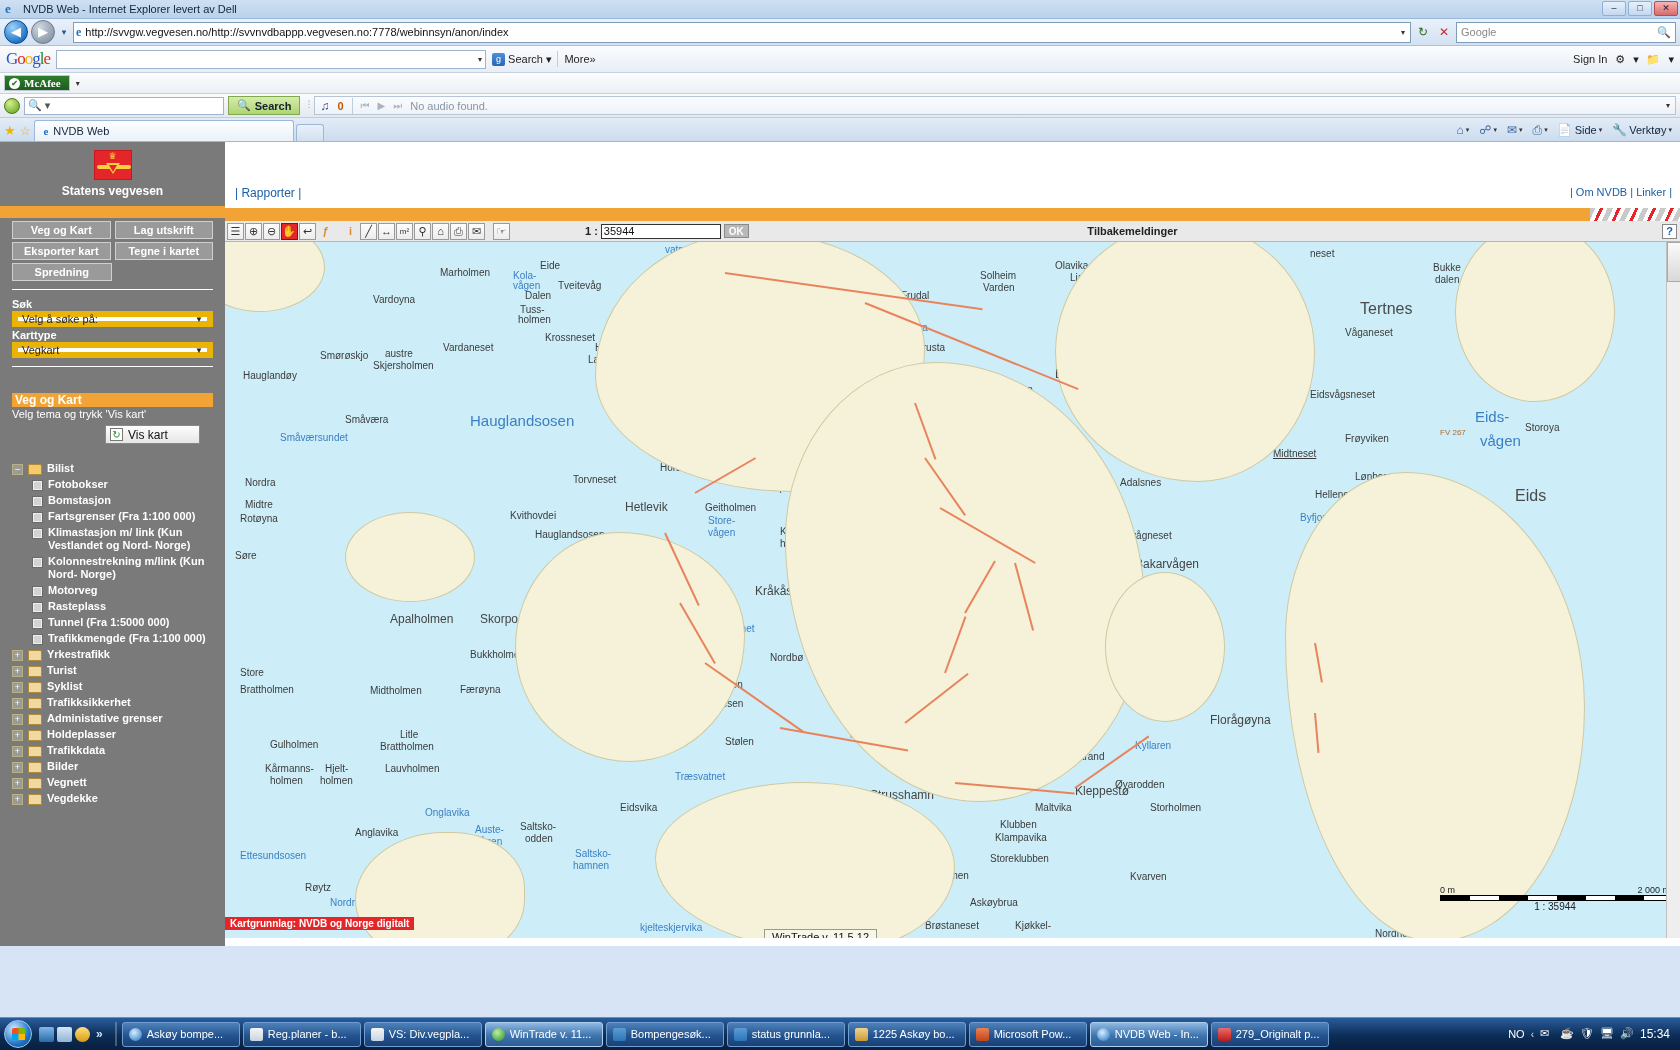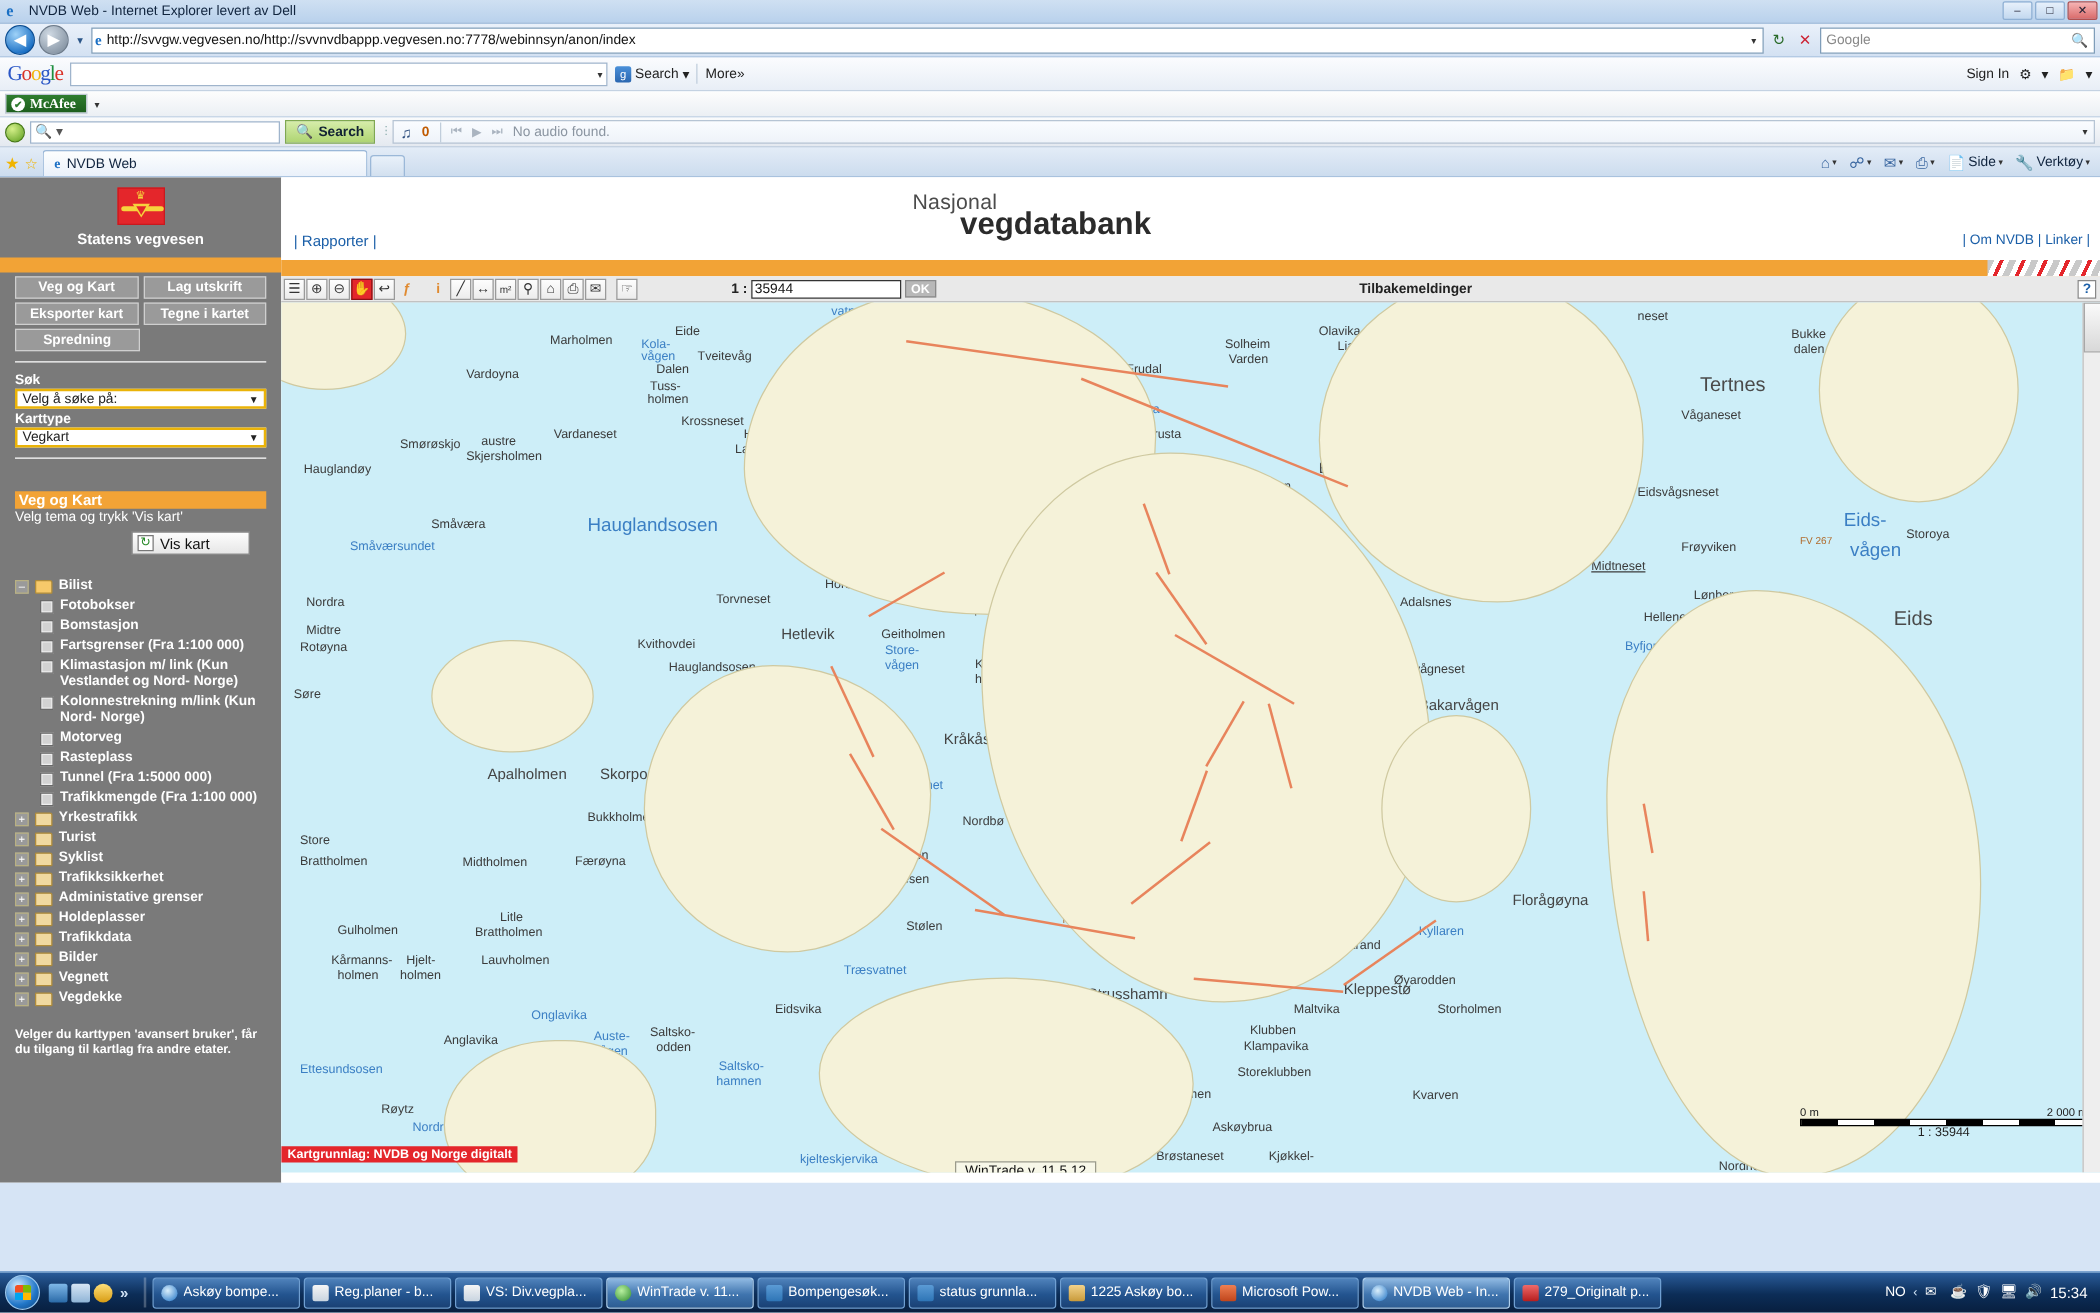--- a/index.html
+++ b/index.html
@@ -166,21 +166,21 @@
   .orangebar{height:12px;background:#f2a336;margin-top:4px;}
   .btnrow{display:flex;gap:4px;padding:3px 12px 0;}
   .sbtn{
     flex:1;background:#9a9a9a;border:1px solid #cfcfcf;color:#fff;font-weight:bold;font-size:11px;
     text-align:center;padding:2px 0;
   }
   .hrline{height:1px;background:#fff;margin:8px 12px;}
   .lbl{font-weight:bold;font-size:11px;padding:0 12px;}
   .sel{
     margin:1px 12px 2px;height:16px;background:#fff;color:#222;font-size:11px;
-    display:flex;align-items:center;padding:0 4px;border:2px solid #eab308;
+    display:flex;align-items:center;padding:0 4px;border:6px solid #eab308;
   }
   .sel .car{margin-left:auto;font-size:8px;}
   .vegkart-head{background:#f2a336;color:#fff;font-weight:bold;font-size:12px;margin:0 12px;padding:0 3px;}
   .vegkart-sub{font-size:11px;padding:0 12px;margin-top:1px;}
   .viskart{
     margin:5px 25px 0 auto;width:95px;height:19px;background:linear-gradient(#fdfdfd,#e6e6e6);
     border:1px solid #888;color:#111;font-size:12px;display:flex;align-items:center;gap:5px;padding-left:4px;
   }
   .viskart .ic{width:13px;height:13px;border:1px solid #777;background:#fff;color:#2a8a2a;
      font-size:10px;text-align:center;line-height:12px;}
@@ -563,29 +563,24 @@
           <span class="exp">+</span>
           <span class="fold"></span>
           <span class="tx">Vegnett</span>
         </div>
         <div class="tnode">
           <span class="exp">+</span>
           <span class="fold"></span>
           <span class="tx">Vegdekke</span>
         </div>
       </div>
-    <div class="footnote">Velger du karttypen 'avansert bruker', får du tilgang til kartlag fra andre etater.</div>
   </div>
 
   <div class="content">
     <div class="nvdb-head">
-      <div class="nvdb-title">
-        <div class="t1">Nasjonal</div>
-        <div class="t2">vegdatabank</div>
-      </div>
       <div class="rapporter">| Rapporter |</div>
       <div class="headright">| Om NVDB | Linker |</div>
     </div>
     <div class="orangebar2">
       <div class="stripes"></div>
     </div>
 
     <div class="maptb">
       <span class="tbicon">☰</span>
       <span class="tbicon">⊕</span>

